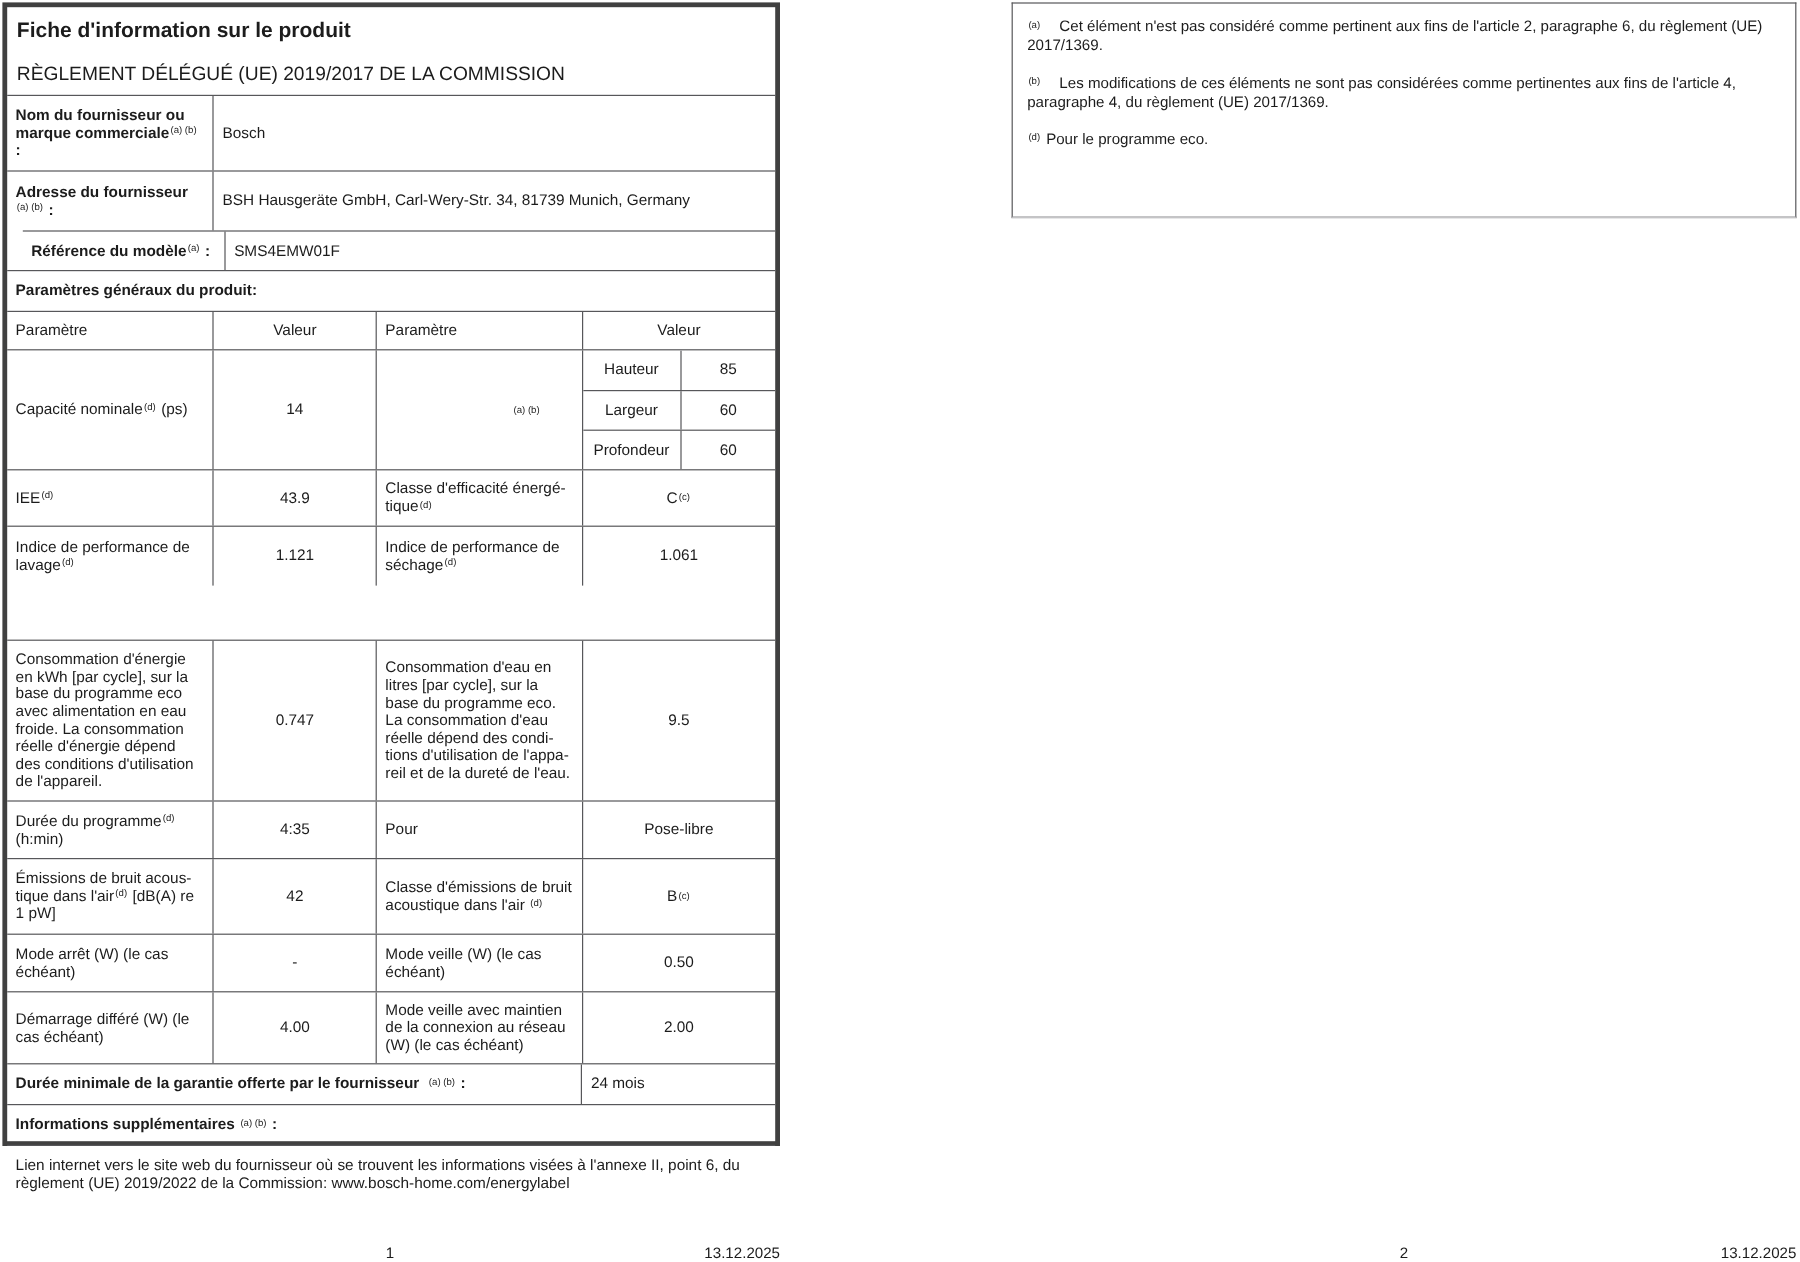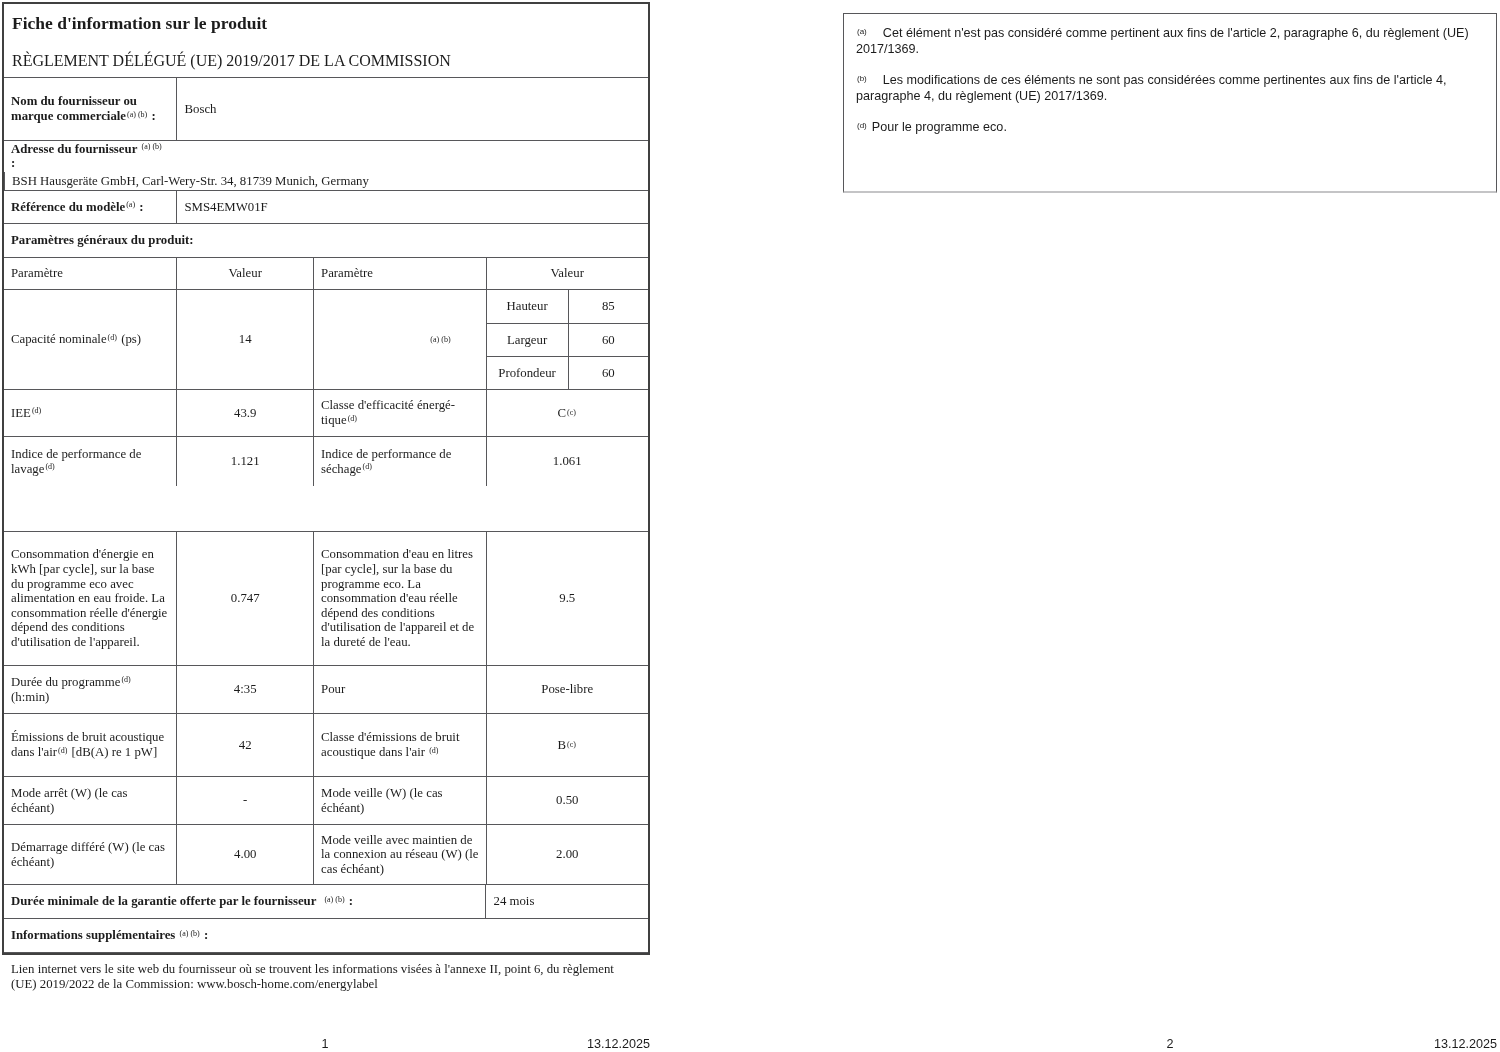--- a/index.html
+++ b/index.html
@@ -7,21 +7,21 @@
     width:1500px;height:1052px;position:relative;background:#ffffff;
     font-family:"Liberation Sans",sans-serif;color:#1c1c1c;
     font-size:12.8px;line-height:14.6px;
     -webkit-font-smoothing:antialiased;
   }
   *{box-sizing:border-box;}
 
   
   .tbl{
     position:absolute;left:2px;top:2px;width:648px;height:953px;
-    border:2px solid #404040;display:flex;flex-direction:column;background:#fff;font-family:Liberation Serif, serif;
+    border:4px solid #404040;display:flex;flex-direction:column;background:#fff;
   }
   .row{display:flex;flex-shrink:0;border-top:1px solid #57575a;}
   .row.first{border-top:none;}
   .cell{display:flex;align-items:center;padding:3px 7px;overflow:hidden;}
   .bl{border-left:1px solid #57575a;}
   .c1{width:173px;}
   .c2{width:137px;}
   .c3{width:173px;}
   .c4{width:163px;}
   .cmerge{width:483px;}   
@@ -46,21 +46,21 @@
   .supcell{justify-content:flex-end;padding-right:34px;}
   .dims{flex-direction:column;padding:0;align-items:stretch;}
   .dimrow{display:flex;height:33px;border-top:1px solid #57575a;flex-shrink:0;}
   .dimrow.first{border-top:none;}
   .dimrow.last{flex:1;height:auto;}
   .dimname{width:82px;display:flex;align-items:center;justify-content:center;text-align:center;border-right:1px solid #57575a;}
   .dimval{flex:1;display:flex;align-items:center;justify-content:center;}
 
   
   .fnbox{
-    position:absolute;left:843px;top:13px;width:654px;height:180px;
+    position:absolute;left:843px;top:2px;width:654px;height:180px;
     border:1px solid #57575a;border-bottom:2px solid #c4c4c6;
     padding:11px 4px 0 12px;background:#fff;
     font-size:12.6px;line-height:16px;
   }
   .fn{margin:0 0 15px 0;}
   .fn .mk{margin-right:16px;}
   .fn.tight .mk{margin-right:5px;}
 
   
   .footer{position:absolute;top:1037px;height:15px;font-size:12.6px;}
@@ -81,30 +81,30 @@
 
   <div class="row" style="height:63px;">
     <div class="cell lab c1">
       <div><span class="b">Nom du fournisseur ou marque commerciale</span><sup>(a) (b)</sup> <span class="b">:</span></div>
     </div>
     <div class="cell lab bl" style="width:473px;">
       <div><span>Bosch</span></div>
     </div>
   </div>
 
-  <div class="row" style="height:50px;flex-direction:column;">
+  <div class="row" style="height:50px;">
     <div class="cell lab c1">
       <div><span class="b">Adresse du fournisseur</span> <sup>(a) (b)</sup> <span class="b">:</span></div>
     </div>
     <div class="cell lab bl" style="width:473px;">
       <div><span>BSH Hausgeräte GmbH, Carl-Wery-Str. 34, 81739 Munich, Germany</span></div>
     </div>
   </div>
 
-  <div class="row" style="height:33px;">
+  <div class="row" style="height:33px;margin-left:13px;">
     <div class="cell lab c1">
       <div><span class="b">Référence du modèle</span><sup>(a)</sup> <span class="b">:</span></div>
     </div>
     <div class="cell lab bl" style="width:473px;">
       <div><span>SMS4EMW01F</span></div>
     </div>
   </div>
 
   <div class="row" style="height:34px;">
     <div class="cell lab cfull">

